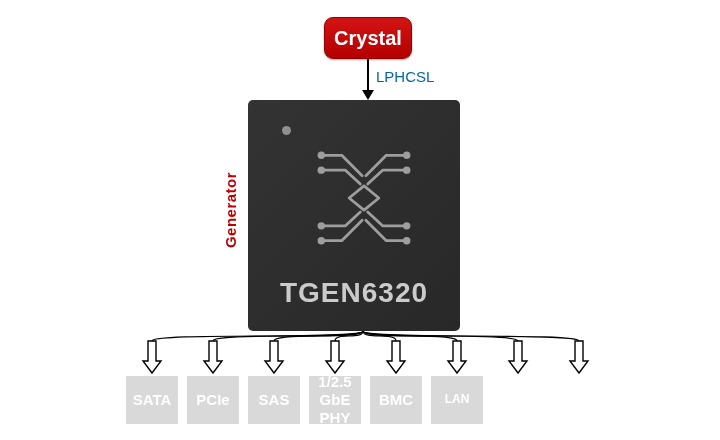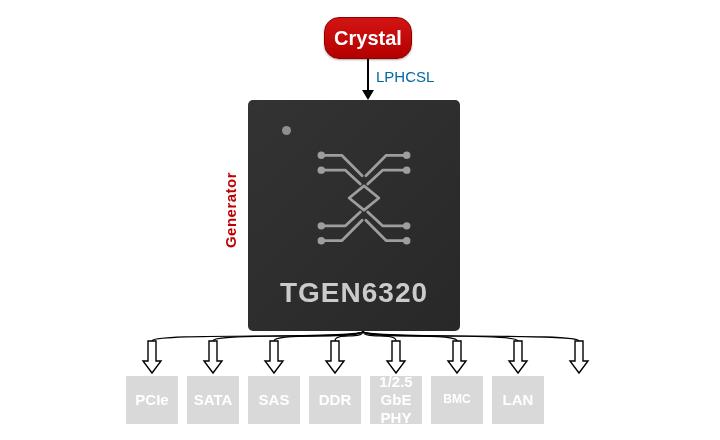--- a/index.html
+++ b/index.html
@@ -3,21 +3,21 @@
 <meta charset="utf-8">
 <style>
   html,body{margin:0;padding:0;background:#ffffff;}
   body{font-family:"Liberation Sans", sans-serif;}
   .canvas{position:relative;width:720px;height:440px;background:#ffffff;overflow:hidden;}
   .overlay{position:absolute;left:0;top:0;width:720px;height:440px;}
 
   .crystal{
     position:absolute;left:324px;top:17px;width:86px;height:40px;
     background:linear-gradient(#d31414,#b40000);
-    border:1px solid #8f0000;border-radius:15px;
+    border:1px solid #8f0000;border-radius:9px;
     color:#ffffff;font-size:20px;font-weight:bold;
     display:flex;align-items:center;justify-content:center;
     box-shadow:0 1px 2px rgba(0,0,0,.35);
   }
   .signal-label{
     position:absolute;left:376px;top:68px;
     color:#0369a1;font-size:15px;
   }
   .chip{
     position:absolute;left:248px;top:100px;width:212px;height:231px;
@@ -113,24 +113,23 @@
         <circle cx="116" cy="116" r="4"></circle>
         <circle cx="116" cy="100" r="4"></circle>
       </g>
     </svg>
     <div class="chip-name">TGEN6320</div>
   </div>
 
   <div class="generator">Generator</div>
 
   <div class="outputs">
+    <div class="out-box">SATA</div>
     <div class="out-box">PCIe</div>
-    <div class="out-box">SATA</div>
     <div class="out-box">SAS</div>
-    <div class="out-box">DDR</div>
     <div class="out-box">1/2.5
 GbE
 PHY</div>
     <div class="out-box">BMC</div>
     <div class="out-box">LAN</div>
   </div>
 
 </div>
 
 </body></html>

